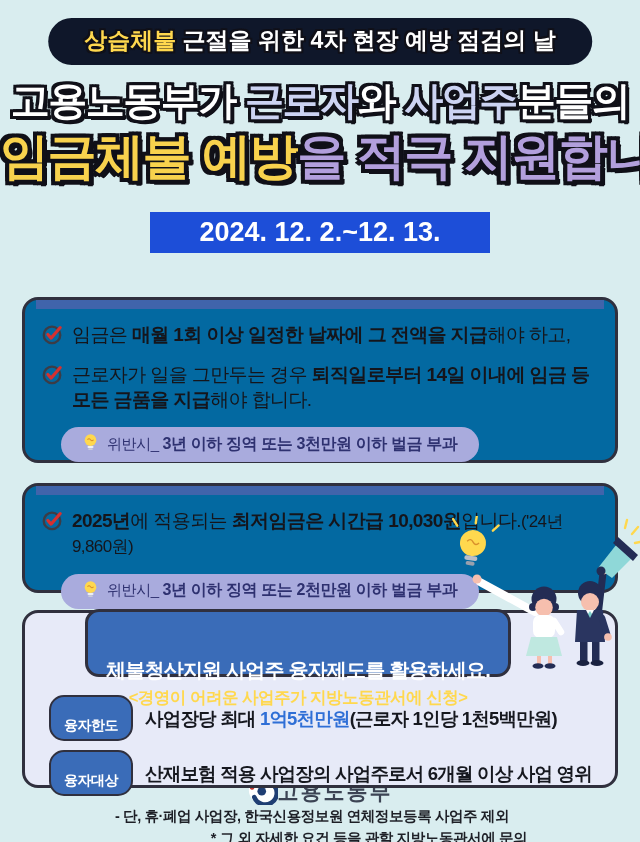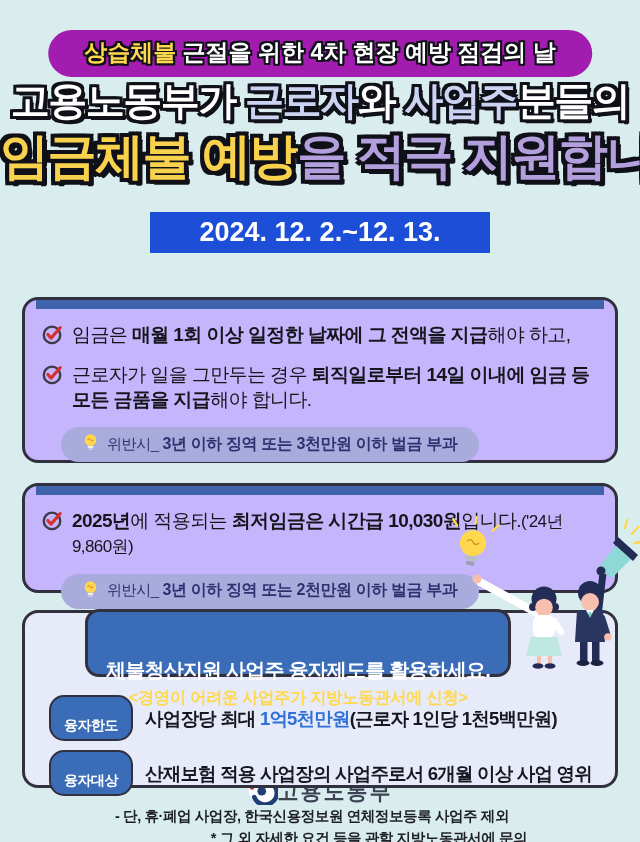--- a/index.html
+++ b/index.html
@@ -4,24 +4,23 @@
 <style>
   * { margin:0; padding:0; box-sizing:border-box; }
   body { font-family:"Liberation Sans","DejaVu Sans",sans-serif; background:#b9c6c9; }
   .poster {
     position:relative; width:640px; height:842px; margin:0 auto;
     background:#d9edef; overflow:hidden;
   }
   
   .badge {
     position:absolute; top:18px; left:50%; transform:translateX(-50%);
-    background:#a21caf; border-radius:28px; padding:7px 36px 9px;
+    background:#0f172a; border-radius:28px; padding:7px 36px 9px;
     font-size:23px; font-weight:600; color:#ffffff; white-space:nowrap;
     text-shadow:-2px -2px 0 #101018,2px -2px 0 #101018,-2px 2px 0 #101018,2px 2px 0 #101018,-2px 0 0 #101018,2px 0 0 #101018,0 -2px 0 #101018,0 2px 0 #101018;
-    margin-top:12px;
   }
   .badge .yl { color:#ffd84e; font-weight:800; }
   .badge .strong { font-weight:800; }
   
   .title { position:absolute; left:0; width:640px; text-align:center; letter-spacing:-1.5px; white-space:nowrap; }
   .title-1 {
     top:74px; font-size:39px; font-weight:800; color:#ffffff;
     text-shadow:-3px -3px 0 #101018,3px -3px 0 #101018,-3px 3px 0 #101018,3px 3px 0 #101018,-3px 0 0 #101018,3px 0 0 #101018,0 -3px 0 #101018,0 3px 0 #101018,3px 4px 0 #101018,4px 3px 0 #101018;
   }
   .title-1 .lav { color:#ccd3f2; }
@@ -31,21 +30,21 @@
   }
   .title-2 .yl { color:#f8d24d; }
   
   .date-banner {
     position:absolute; left:150px; top:212px; width:340px; height:41px;
     background:#1d4ed8; color:#fff; font-size:27px; font-weight:700;
     display:flex; align-items:center; justify-content:center; letter-spacing:0px;
   }
   
   .card {
-    position:absolute; left:22px; width:596px; background:#c4b5fd;
+    position:absolute; left:22px; width:596px; background:#0369a1;
     border:3px solid #30303e; border-radius:16px; z-index:1;
   }
   .card .strip { height:9px; background:#4064ab; margin:0 11px; }
   .card1 { top:297px; height:166px; }
   .card2 { top:483px; height:110px; }
   .bullets { padding:13px 18px 0 16px; }
   .bullet { display:flex; gap:9px; margin-bottom:11px; font-size:19px; line-height:1.32; color:#15151b; letter-spacing:-0.6px; }
   .bullet b { font-weight:800; }
   .bullet .small { font-size:17px; }
   .check { flex:0 0 22px; margin-top:1px; }

